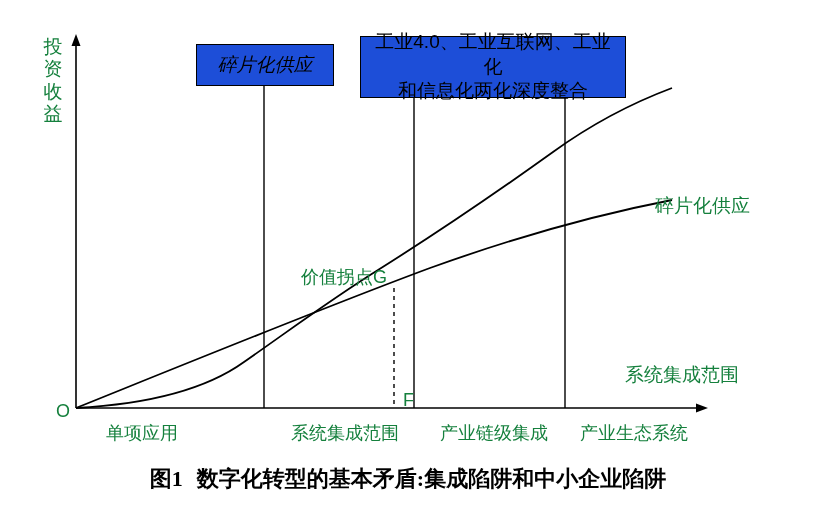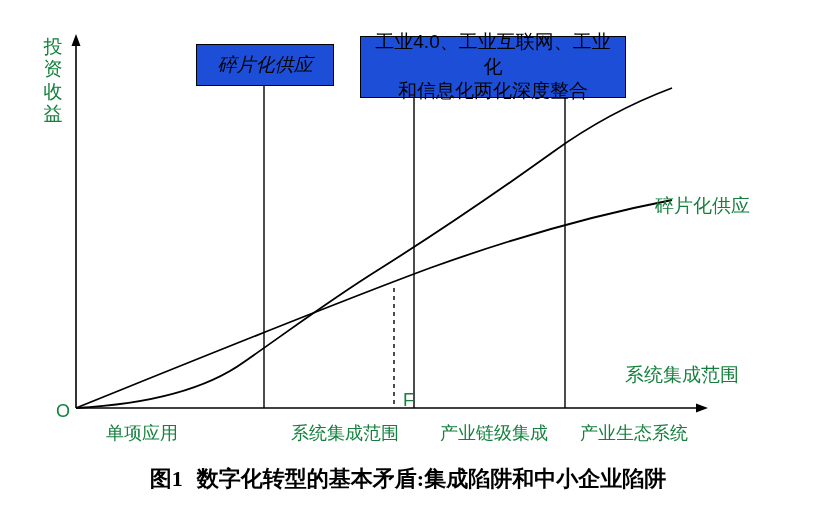--- a/index.html
+++ b/index.html
@@ -162,20 +162,21 @@
 
   <div class="box" id="box-industry">
     <div>
       <div>工业4.0、工业互联网、工业化</div>
       <div>和信息化两化深度整合</div>
     </div>
   </div>
 
   <div class="lbl series-label" id="label-investment">碎片化供应</div>
 
+  <div class="lbl" id="label-inflection">价值拐点G</div>
   <div class="lbl" id="label-f">F</div>
 
   <div class="lbl cat-label" id="cat-0">单项应用</div>
   <div class="lbl cat-label" id="cat-1">系统集成范围</div>
   <div class="lbl cat-label" id="cat-2">产业链级集成</div>
   <div class="lbl cat-label" id="cat-3">产业生态系统</div>
 
   <div id="figure-caption">
     <span class="capnum">图1</span><span>数字化转型的基本矛盾:集成陷阱和中小企业陷阱</span>
   </div>

